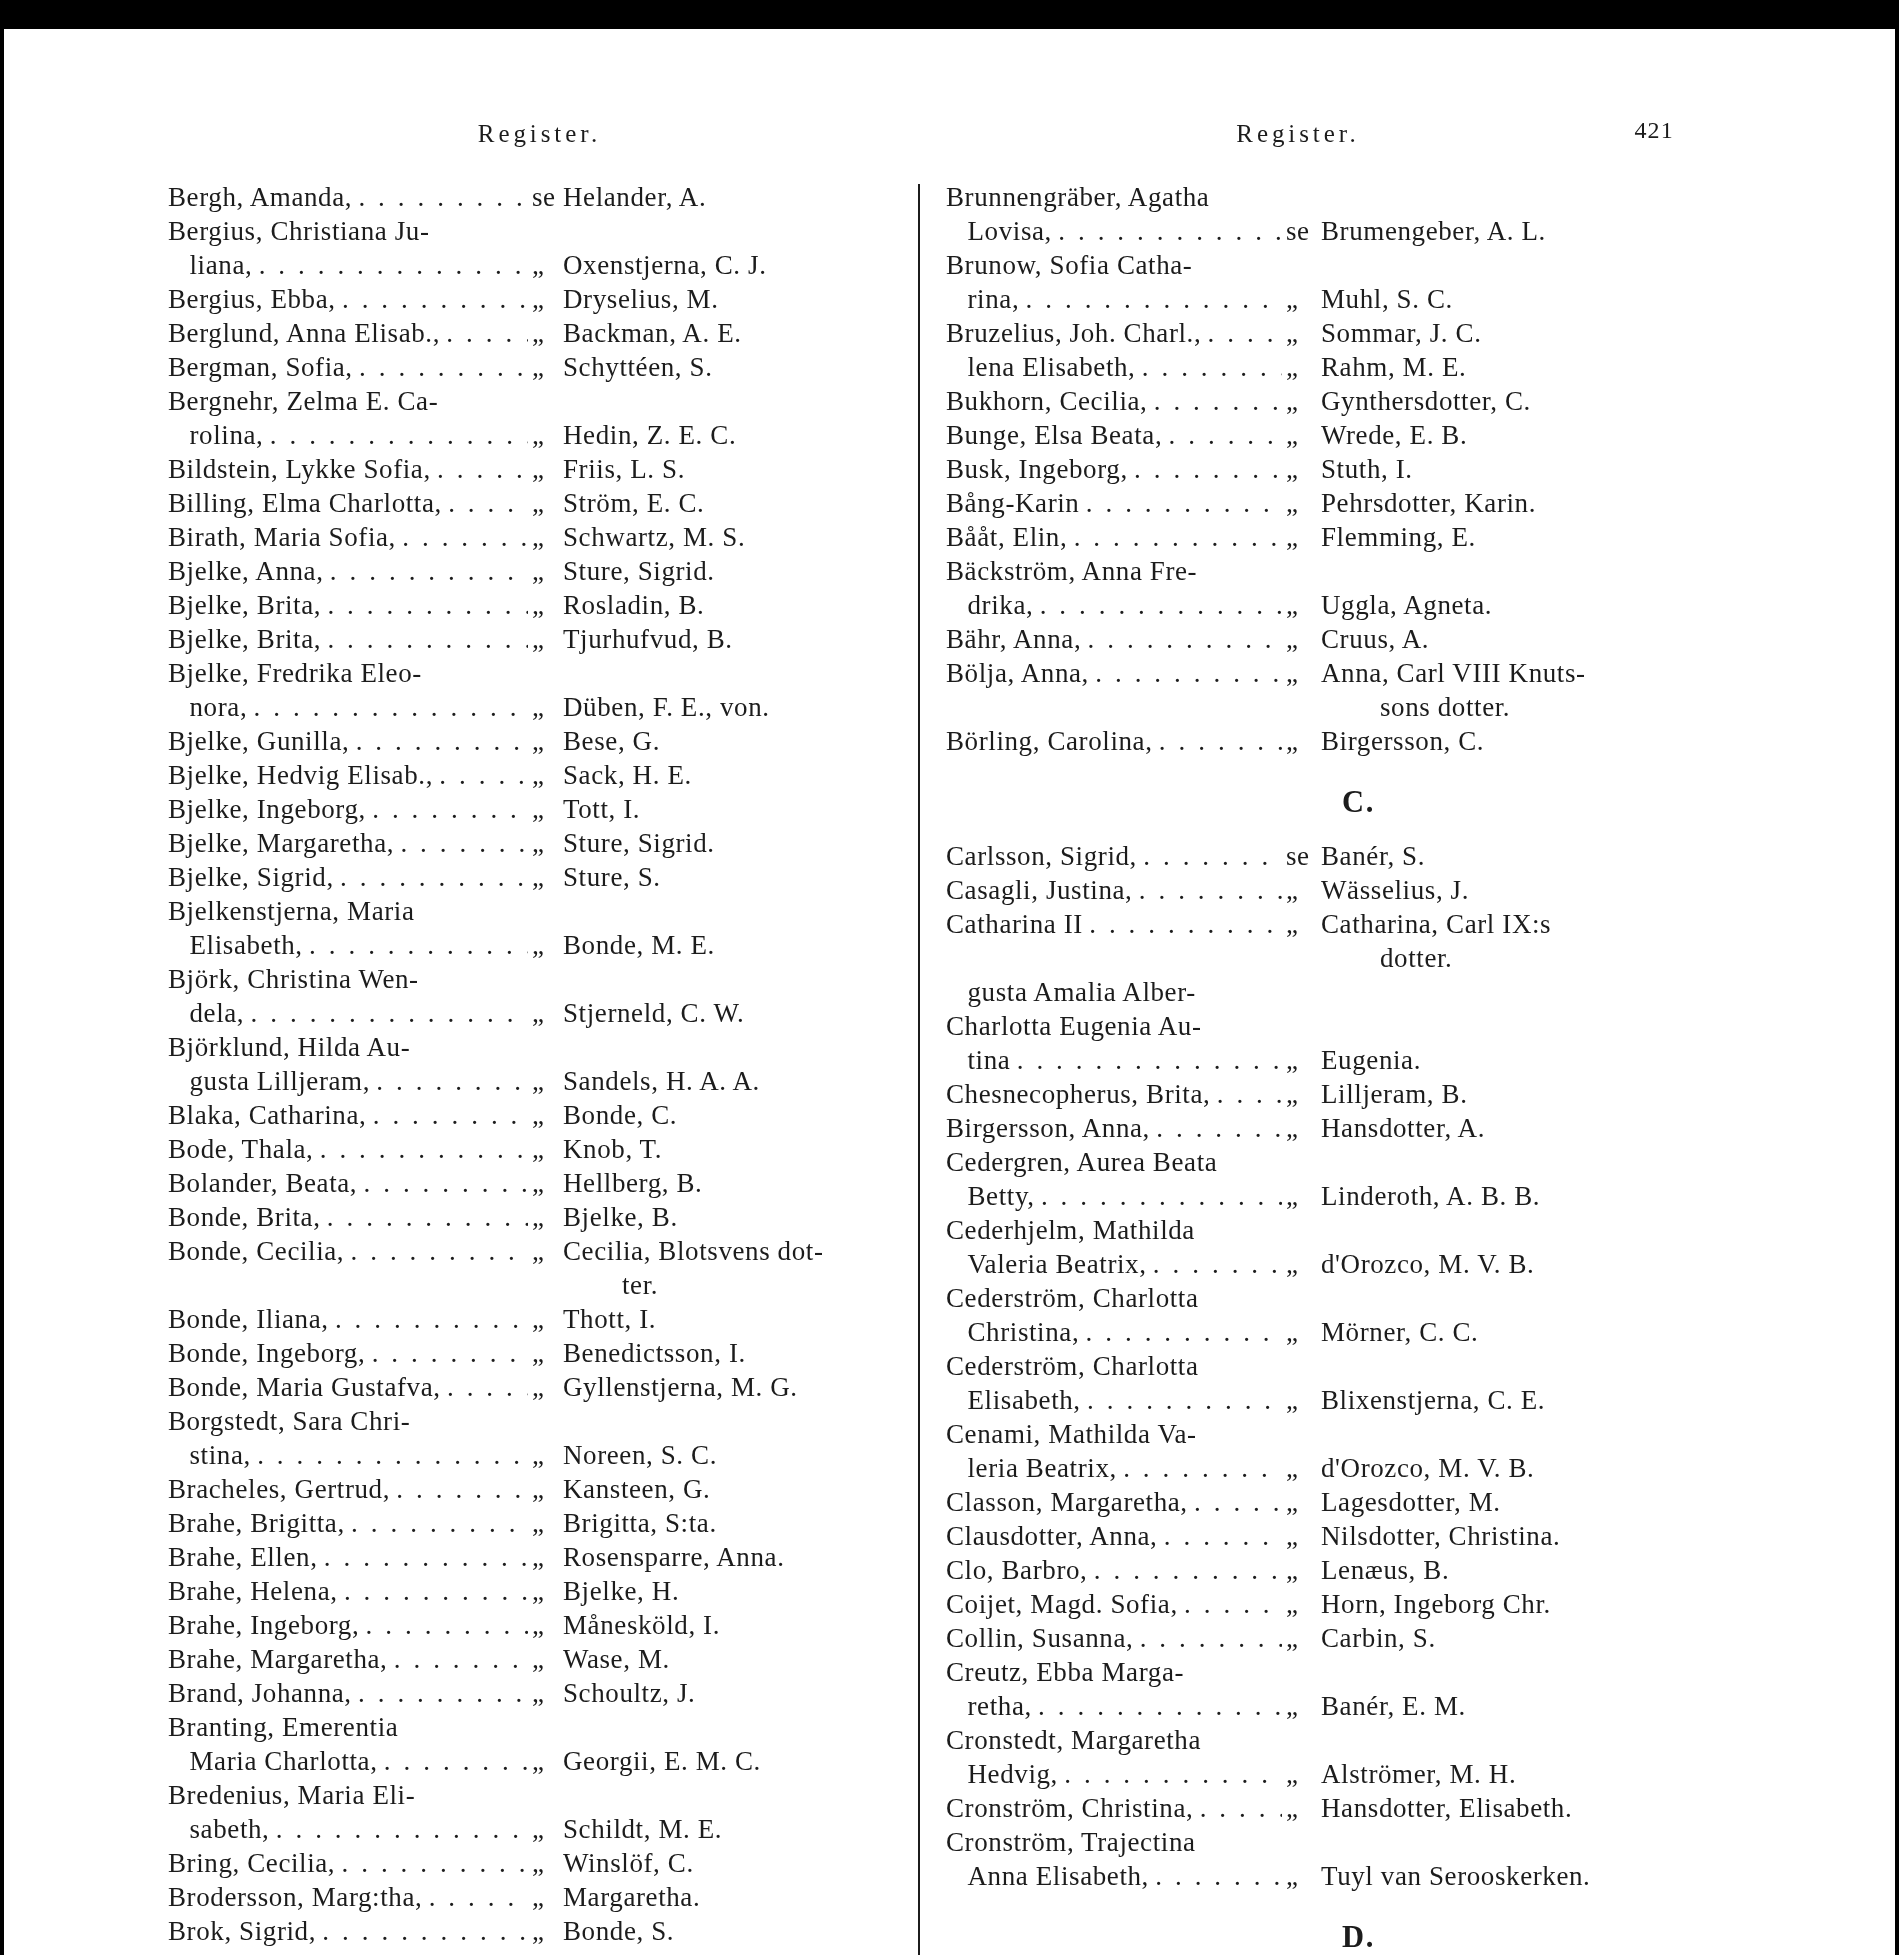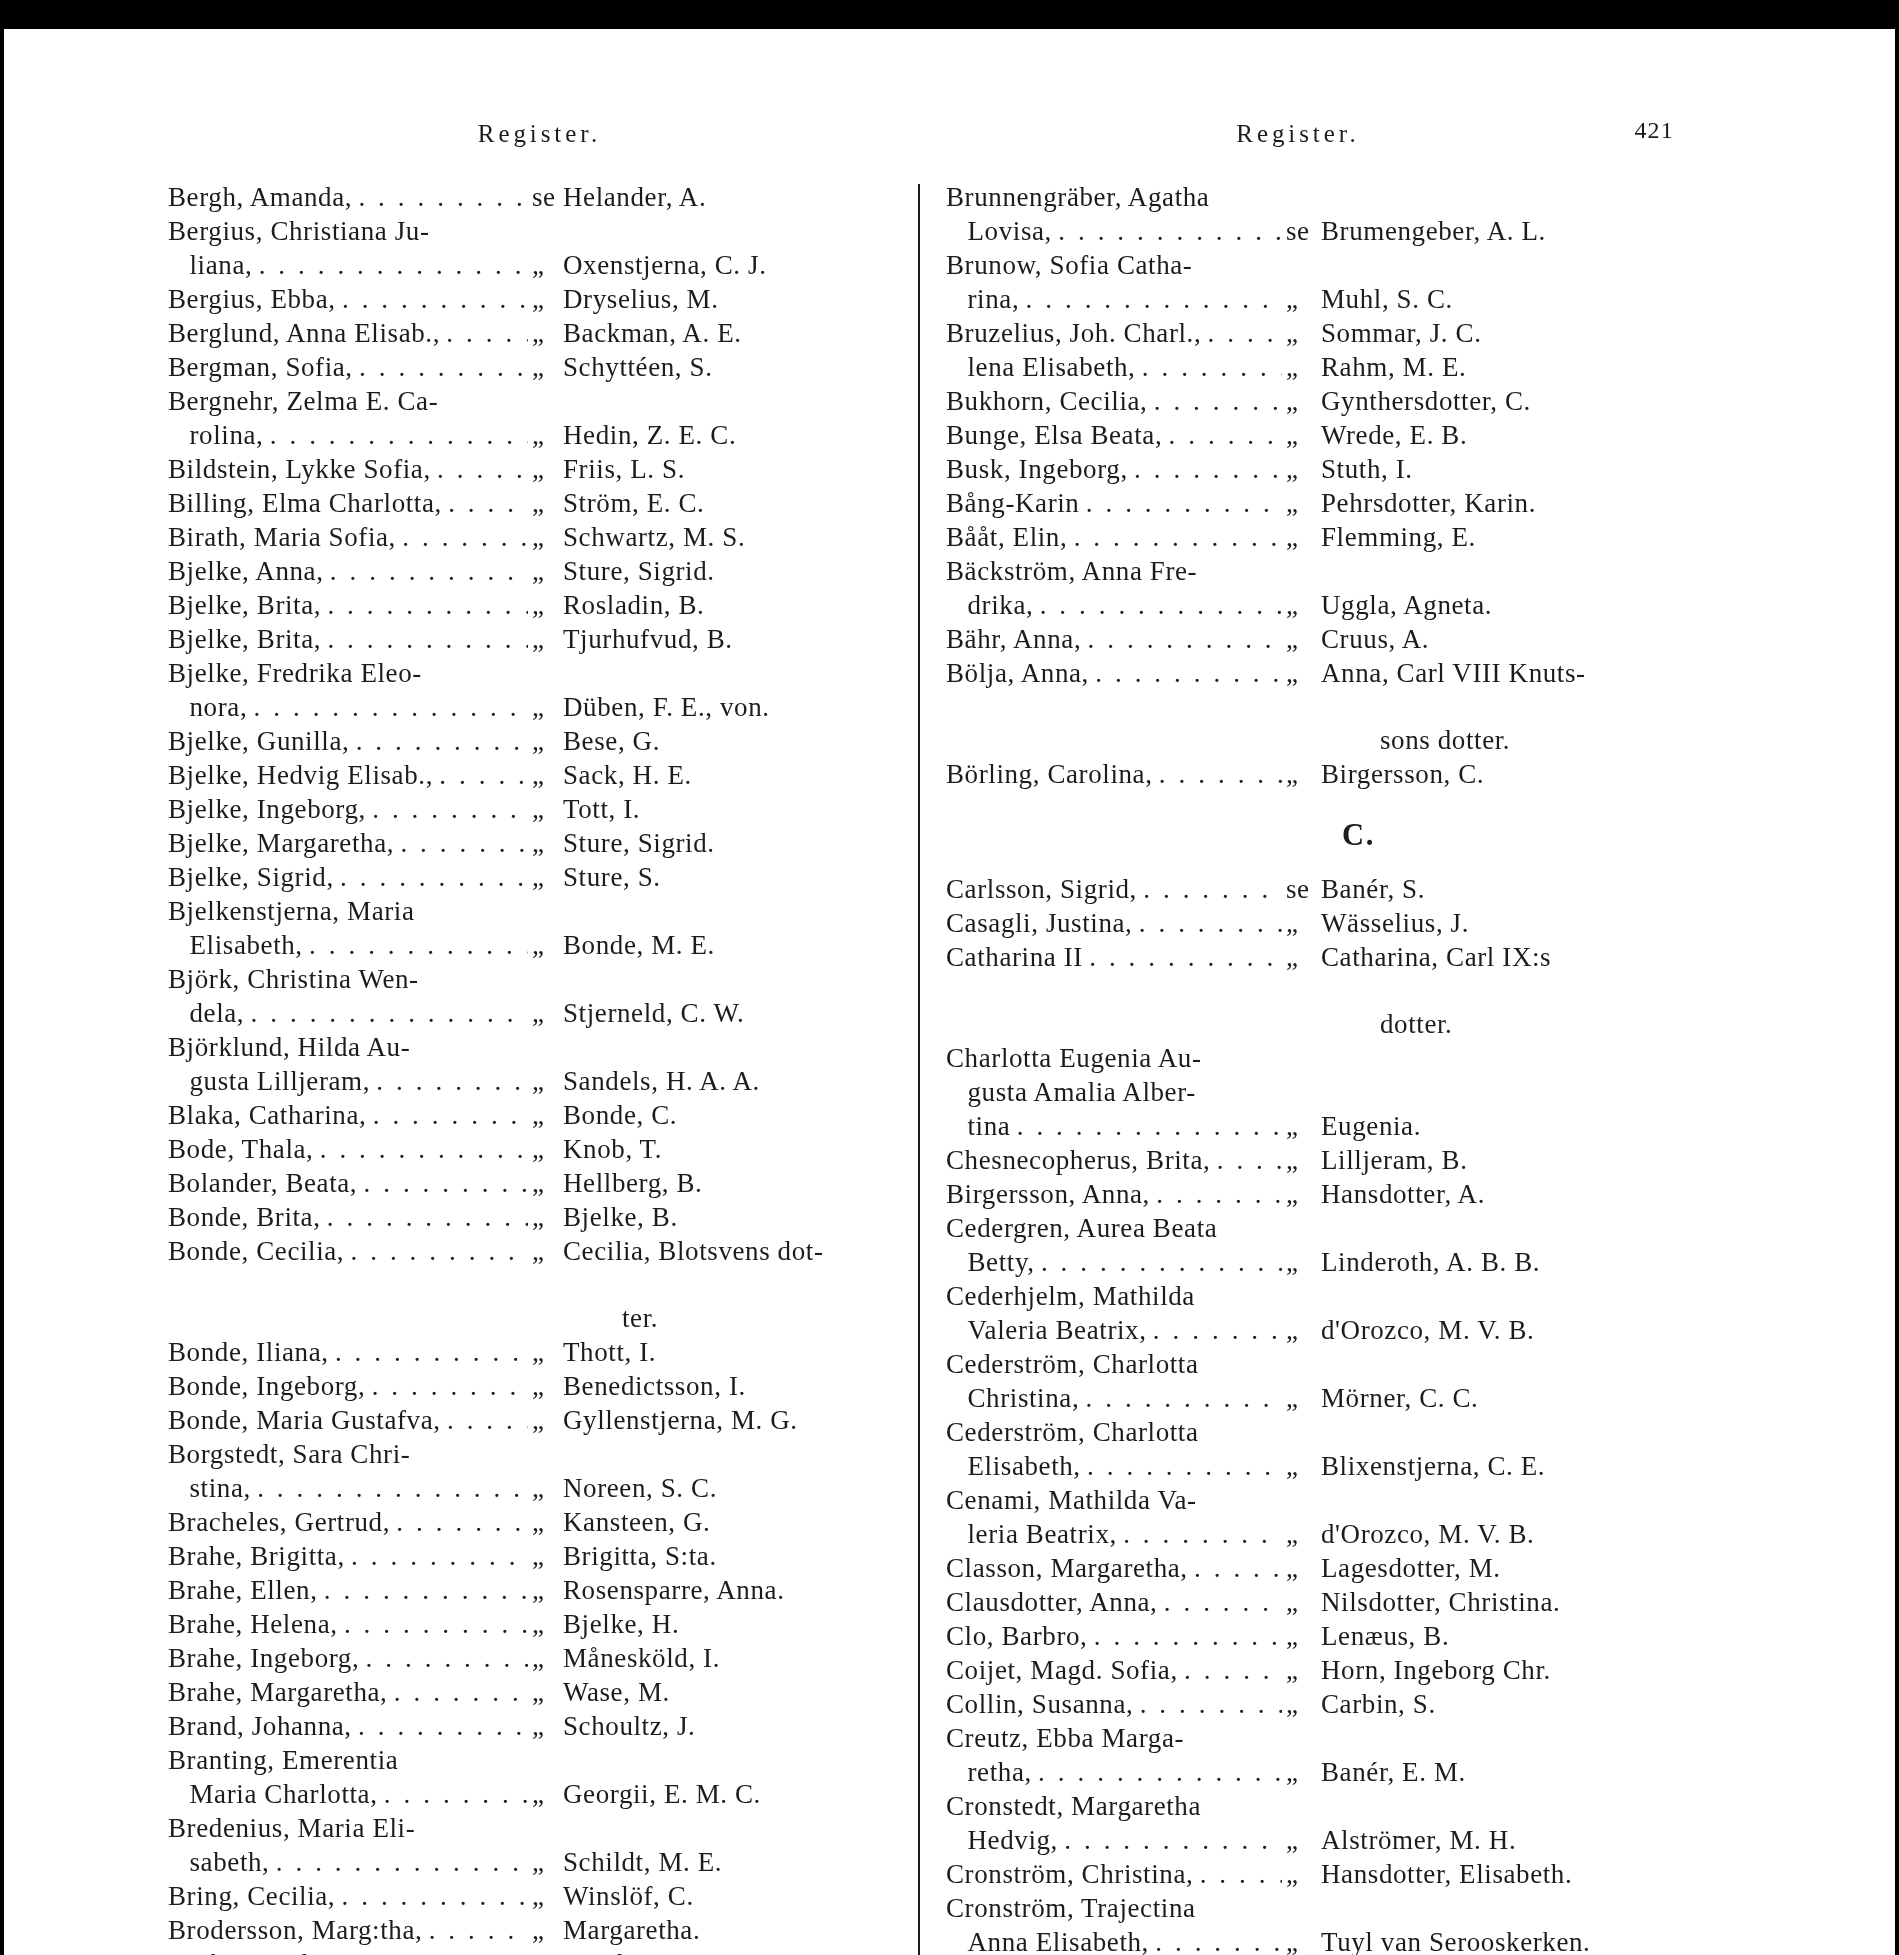--- a/index.html
+++ b/index.html
@@ -63,21 +63,20 @@
     flex:1 1 0;min-width:0;
     overflow:hidden;white-space:nowrap;
     letter-spacing:3.1px;
     margin:0 3.9px 0 6.3px;
   }
   .marker{flex:0 0 var(--markerw);white-space:nowrap;}
   .ref-first{flex:0 0 var(--refw);white-space:nowrap;}
   .ref-cont{
     margin-left:calc(var(--colw) - var(--refw) + 59px);
     white-space:nowrap;
-    margin-top:33px;
   }
 </style>
 </head>
 <body>
 
 <div class="page">
   <div class="edge edge-top"></div>
 
   <div class="edge edge-left"></div>
   <div class="edge edge-right"></div>
@@ -568,22 +567,22 @@
       <div class="entry">
         <div class="axis">
           <span class="name-last">Catharina II</span>
           <span class="dots">. . . . . . . . . . . . . . . . . . . . . . . . . . . . . .</span>
           <span class="marker">„</span>
           <span class="ref-first">Catharina, Carl IX:s</span>
         </div>
         <div class="ref-cont">dotter.</div>
       </div>
       <div class="entry">
+        <div class="name-cont indent">gusta Amalia Alber-</div>
         <div class="name-cont">Charlotta Eugenia Au-</div>
-        <div class="name-cont indent">gusta Amalia Alber-</div>
         <div class="axis">
           <span class="name-last indent">tina</span>
           <span class="dots">. . . . . . . . . . . . . . . . . . . . . . . . . . . . . .</span>
           <span class="marker">„</span>
           <span class="ref-first">Eugenia.</span>
         </div>
       </div>
       <div class="entry">
         <div class="axis">
           <span class="name-last">Chesnecopherus, Brita,</span>

